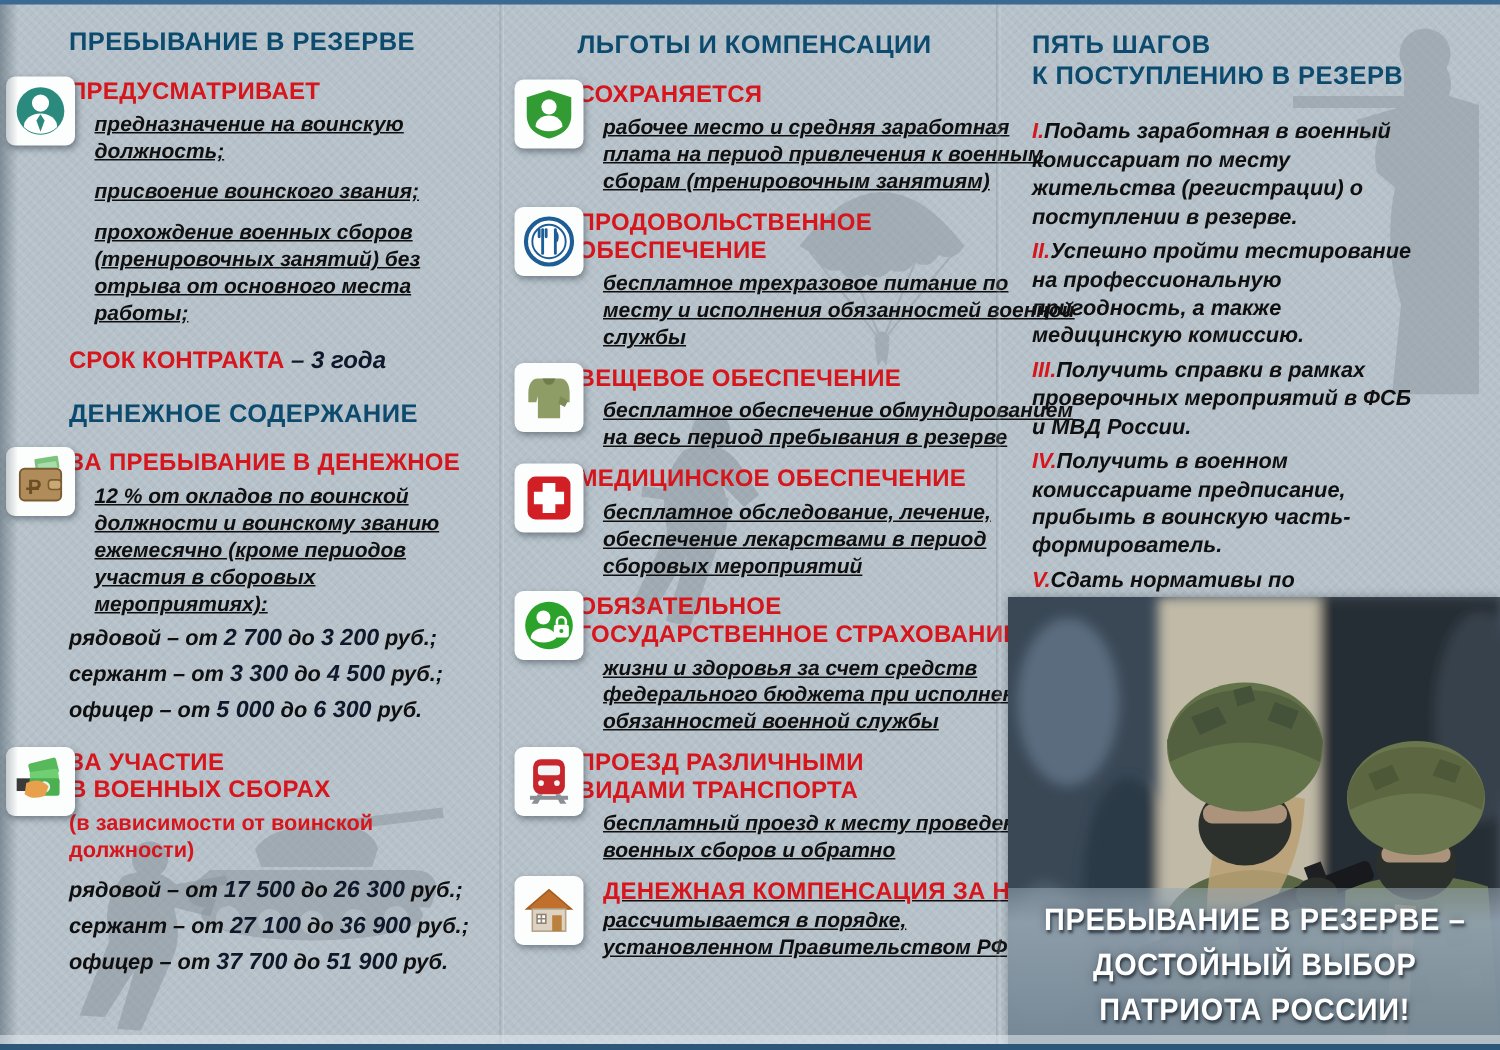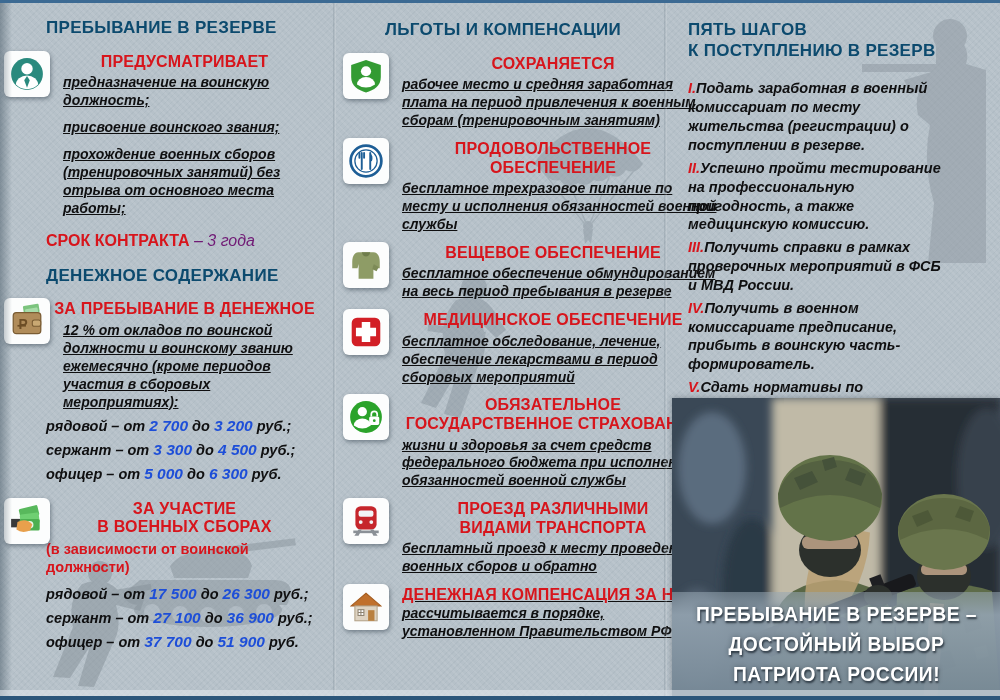--- a/index.html
+++ b/index.html
@@ -22,32 +22,32 @@
   .col2{left:335px;width:394px;padding:12px 8px 0 50px;}
   .col3{left:666px;width:298px;padding:12px 12px 0 22px;}
 
   .coltitle{color:#0c4a6e;font-weight:bold;font-size:17px;line-height:1.22;
         text-align:left;margin:8px 0 14px 0;letter-spacing:.3px;white-space:pre-line;}
   .section{position:relative;margin-bottom:10px;}
   .tile{position:absolute;left:-42px;top:-2px;width:46px;height:46px;background:#fcfdfd;
         border-radius:6px;box-shadow:1px 2px 4px rgba(45,60,72,.5);
         display:flex;align-items:center;justify-content:center;}
   .redhead{color:#d7151c;font-weight:bold;font-size:16px;line-height:1.16;
-        margin:0 0 3px 0;white-space:pre-line;letter-spacing:.2px;text-align:center;}
+        margin:0 0 3px 0;white-space:pre-line;letter-spacing:.2px;}
   .body{color:#0f0f10;font-weight:bold;font-style:italic;font-size:14px;
         line-height:1.28;margin:0 0 9px 17px;text-decoration:underline;}
   .body:last-child{margin-bottom:0}
   .rank{color:#0f0f10;font-weight:bold;font-style:italic;font-size:14.5px;
         line-height:1.5;margin:0;white-space:pre-wrap;}
-  .num{color:#1d4ed8;font-size:15.5px;}
+  .num{color:#0f172a;font-size:15.5px;}
   .rednote{color:#d7151c;font-weight:bold;font-size:14.5px;
         line-height:1.25;margin:0 0 6px 0;}
   .contract{margin:14px 0 4px 0;font-size:16px;}
   .contract .lbl{color:#d7151c;font-weight:bold;}
-  .contract .val{color:#701a75;font-weight:normal;font-style:italic;white-space:pre-wrap;}
+  .contract .val{color:#0f172a;font-weight:bold;font-style:italic;white-space:pre-wrap;}
 
   .step{color:#0f0f10;font-weight:bold;font-style:italic;font-size:14.5px;
         line-height:1.3;margin:0 0 4px 0;}
   .step .numeral{color:#d7151c;font-weight:bold;font-style:italic;}
 
   .photo{position:absolute;left:672px;top:398px;width:328px;height:298px;z-index:4;
         box-shadow:0 0 6px rgba(30,40,50,.35);}
   .photo svg{display:block}
   .slogan{position:absolute;left:0;right:0;bottom:0;height:104px;z-index:5;
         background:linear-gradient(180deg,rgba(151,167,179,.55) 0%,rgba(146,162,175,.92) 22%,rgba(120,138,152,.95) 100%);

